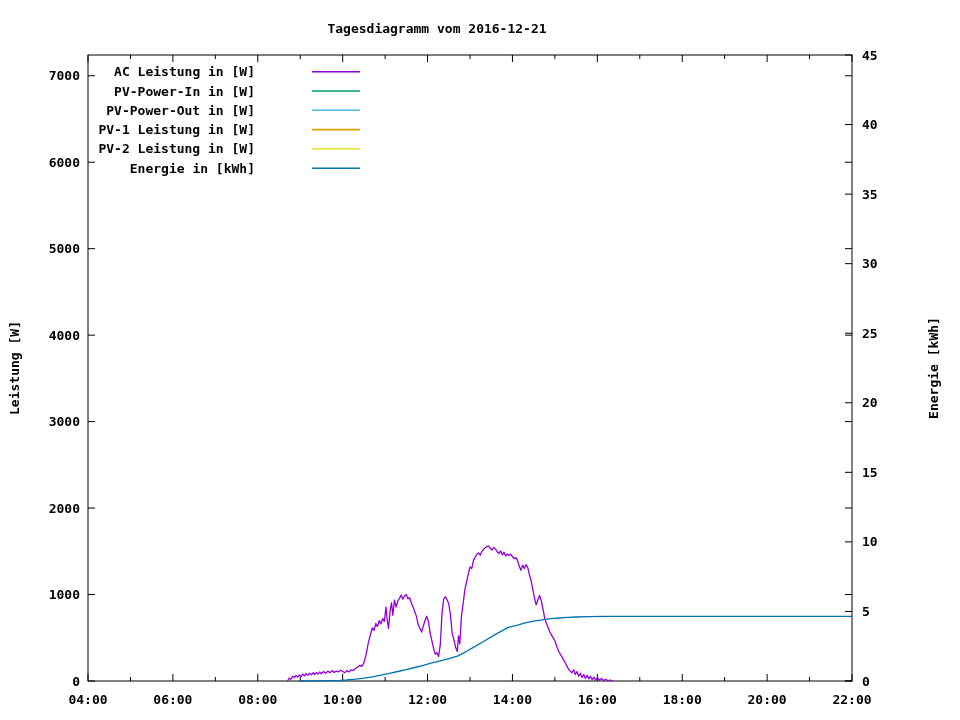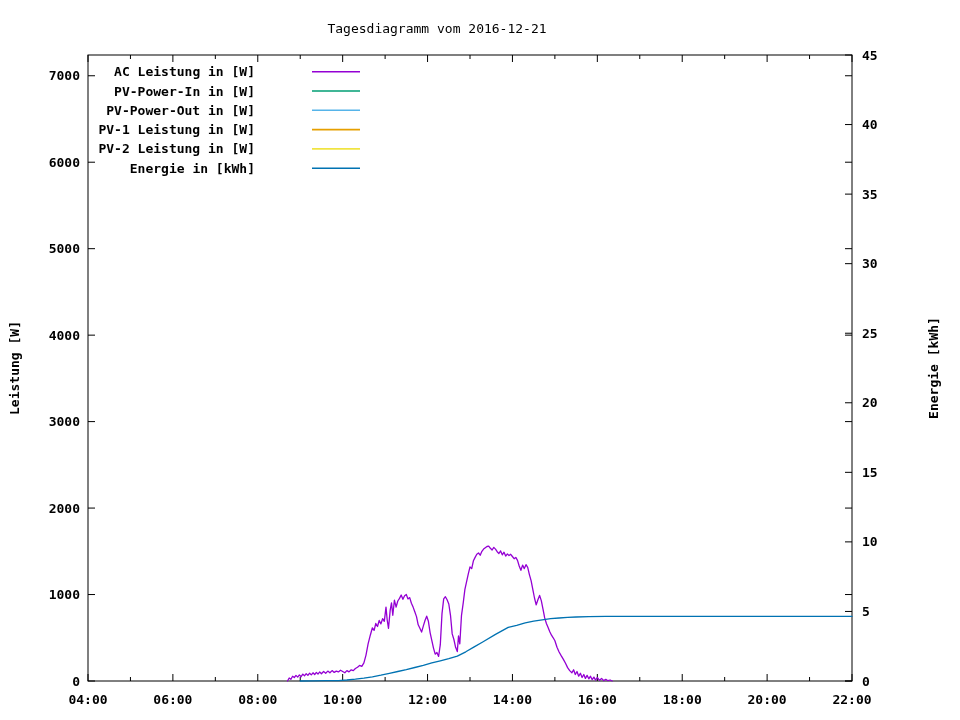--- a/index.html
+++ b/index.html
@@ -1,19 +1,19 @@
 <!DOCTYPE html>
 <html><head>
 <meta charset="utf-8">
 <style>
   html,body{margin:0;padding:0;background:#ffffff;}
   .stage{position:relative;width:960px;height:720px;background:#ffffff;overflow:hidden;
          font-family:"DejaVu Sans Mono","Liberation Mono",monospace;}
   .chart-title{position:absolute;left:437px;top:28px;transform:translate(-50%,-50%);
-         font-size:13px;font-weight:normal;color:#000;white-space:nowrap;}
+         font-size:13px;font-weight:bold;color:#000;white-space:nowrap;}
   .ylabel{position:absolute;font-size:13px;font-weight:bold;color:#000;white-space:nowrap;}
   .ylabel-left{left:14px;top:368px;transform:translate(-50%,-50%) rotate(-90deg);}
   .ylabel-right{left:933px;top:368px;transform:translate(-50%,-50%) rotate(-90deg);}
   svg{position:absolute;left:0;top:0;}
   svg text{font-family:"DejaVu Sans Mono","Liberation Mono",monospace;font-size:13px;font-weight:bold;fill:#000;}
 </style>
 </head>
 <body>
 
 <div class="stage">

